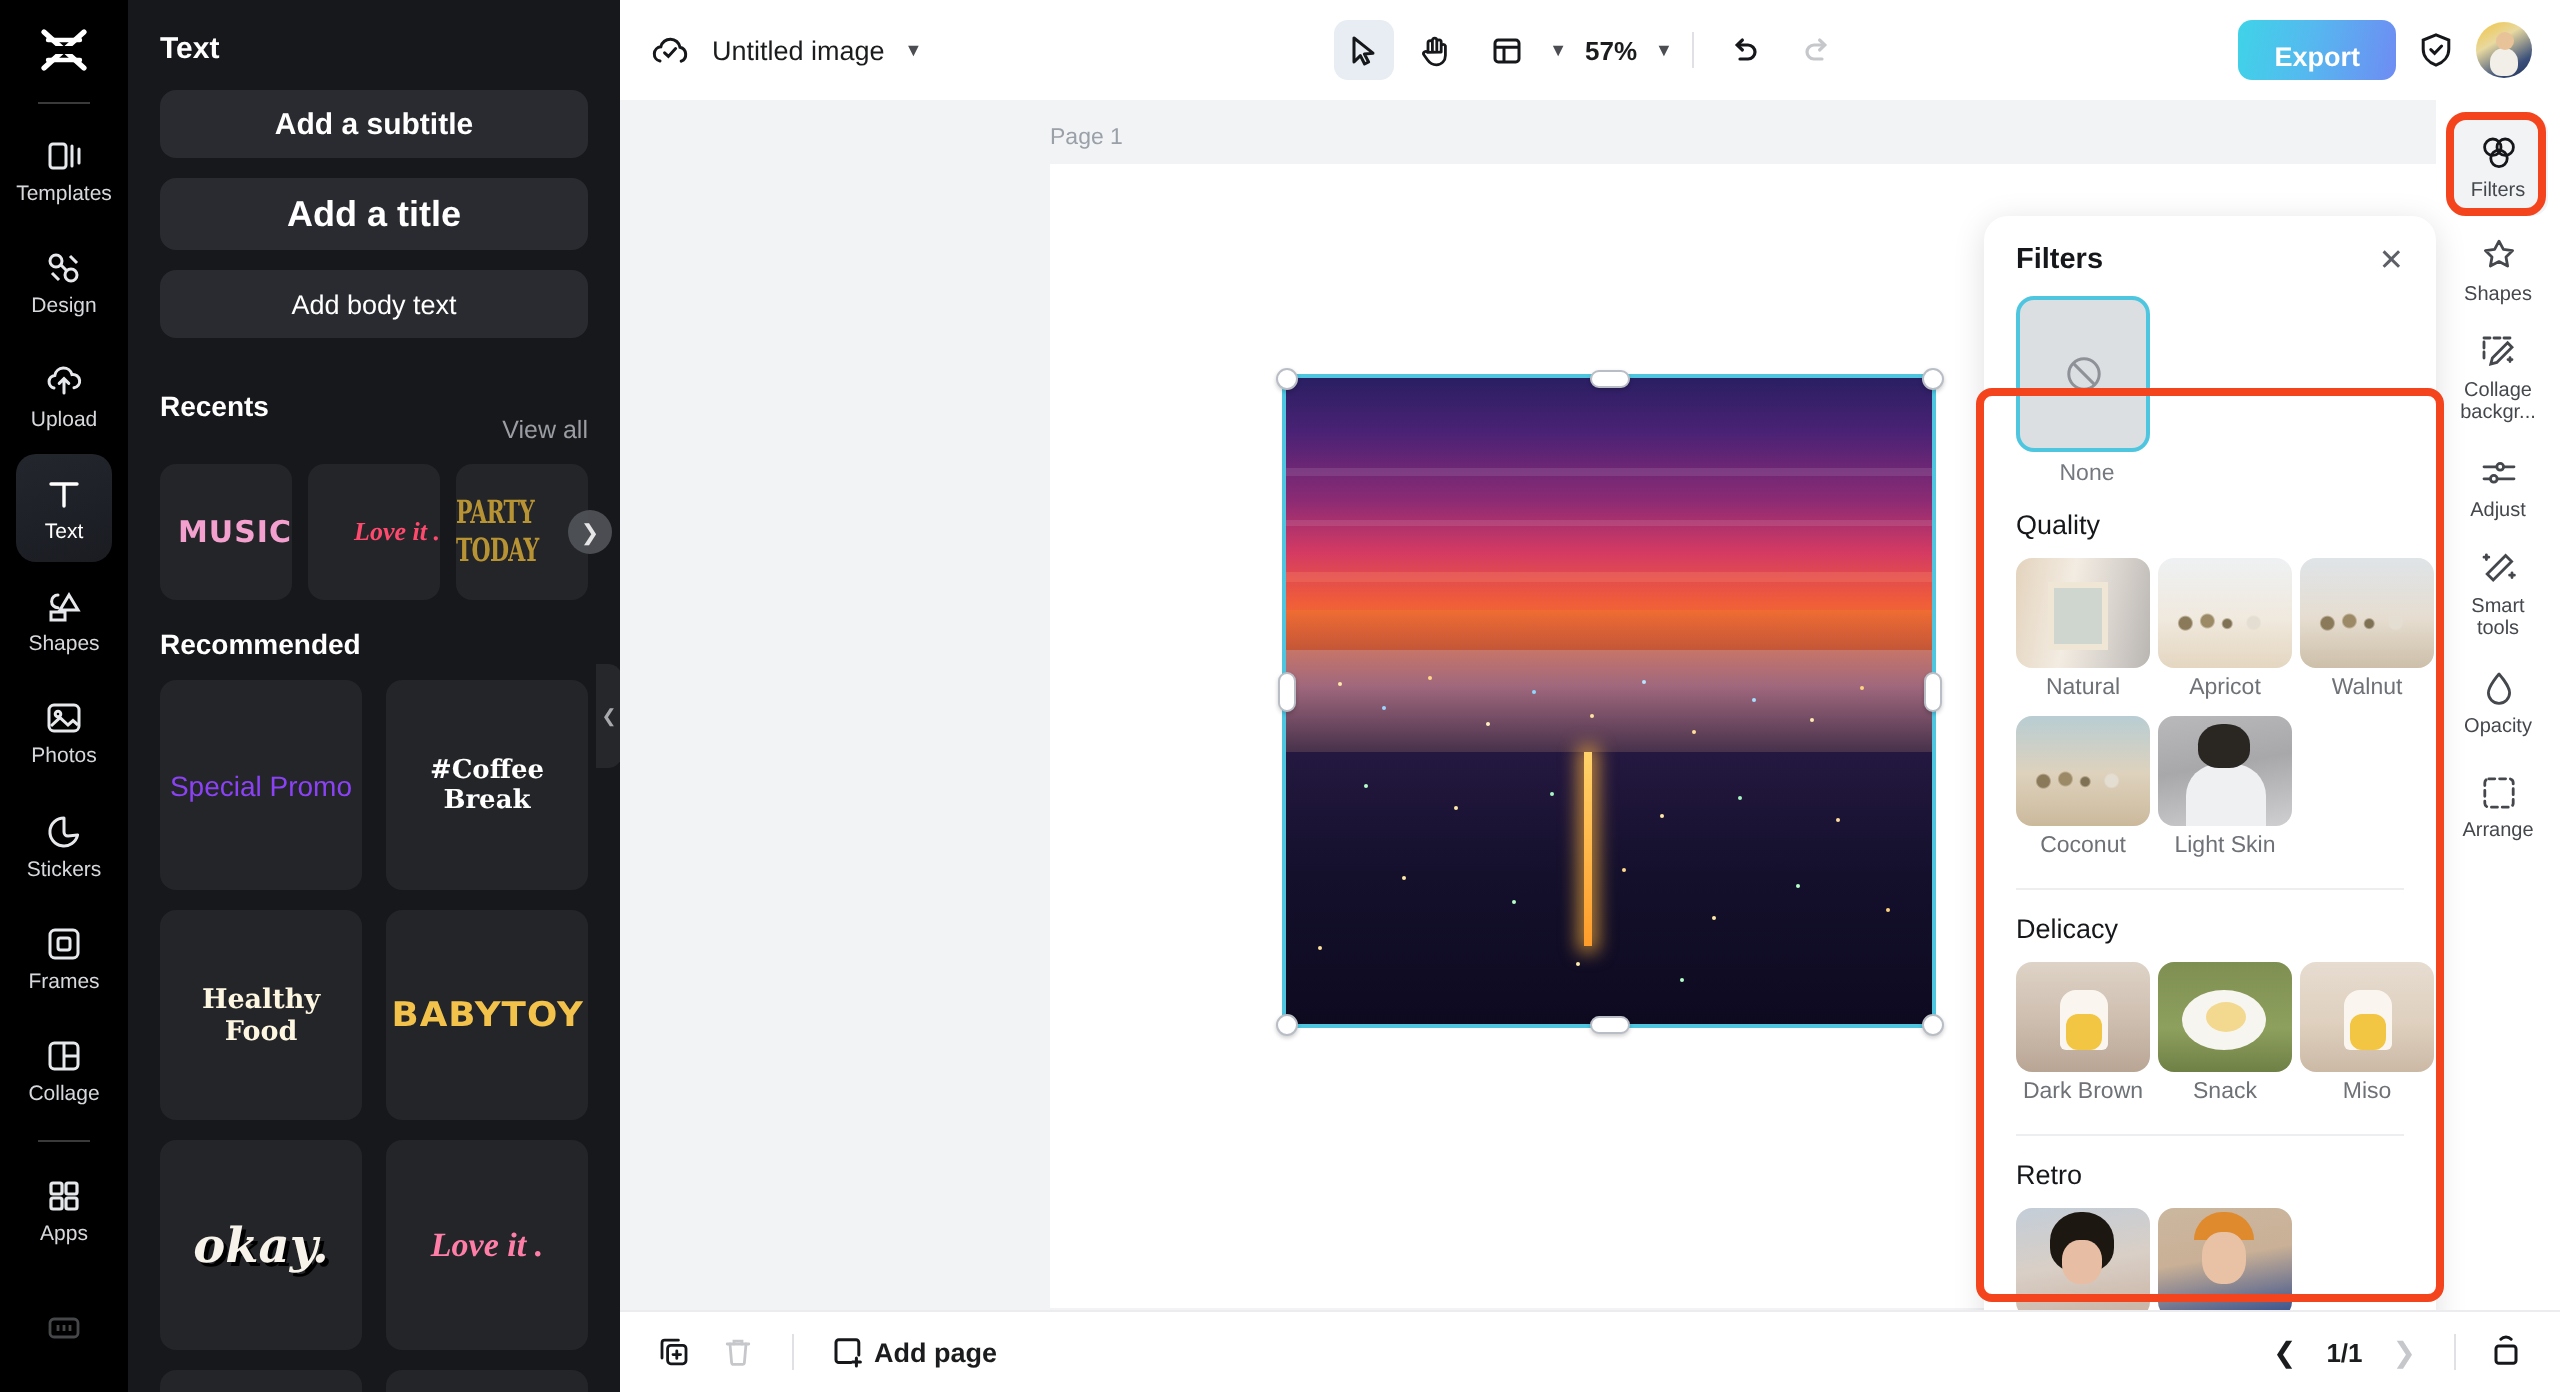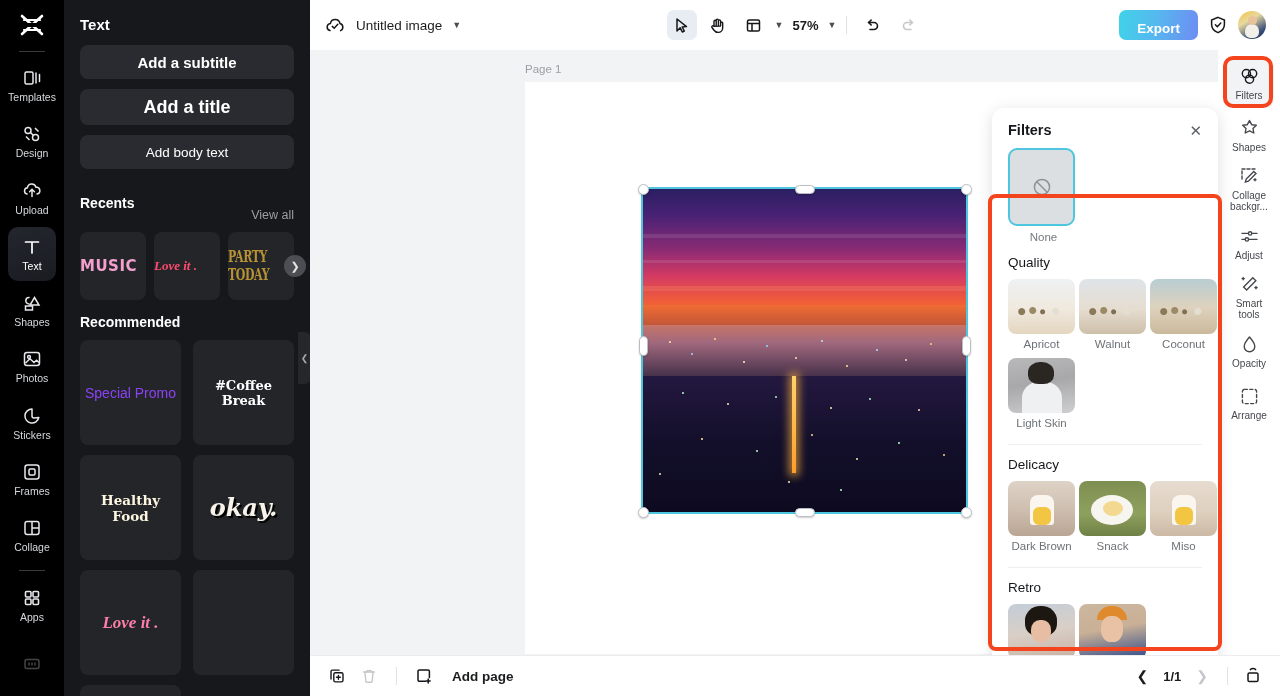--- a/index.html
+++ b/index.html
@@ -43,21 +43,21 @@
   }
   .big-btn.t1 { height: 36px; font-size: 18px; font-weight: bold; }
   .big-btn.t2 { height: 34px; font-size: 15px; font-weight: bold; }
   .big-btn.t3 { height: 34px; font-size: 13.5px; }
   .sec-head { display: flex; align-items: center; justify-content: space-between; margin-top: 14px; margin-bottom: 10px; }
   .sec-head .st { color: #fff; font-size: 14px; font-weight: bold; }
   .sec-head .sv { color: #9a9da3; font-size: 12.5px; cursor: pointer; margin-top: 25px; }
   .recents { display: flex; gap: 8px; position: relative; }
   .rcard {
     width: 68px; height: 68px; border-radius: 8px; background: #242529;
-    display: flex; align-items: center; justify-content: flex-start; overflow: hidden; cursor: pointer;
+    display: flex; align-items: center; justify-content: flex-end; overflow: hidden; cursor: pointer;
   }
   .scroll-next {
     position: absolute; right: -12px; top: 50%; transform: translateY(-50%);
     width: 22px; height: 22px; border-radius: 50%; background: rgba(80,82,88,.92);
     color: #e6e6e6; font-size: 11px; display: flex; align-items: center; justify-content: center;
     cursor: pointer;
   }
   .reco-grid { display: grid; grid-template-columns: 1fr 1fr; gap: 10px 12px; margin-top: 2px; }
   .gcard {
     height: 105px; border-radius: 8px; background: #242529;
@@ -122,21 +122,21 @@
   .page {
     position: absolute; left: 215px; top: 32px; width: 700px; height: 572px;
     background: #ffffff;
   }
   .bottombar {
     height: 41px; background: #fff; flex: 0 0 41px; display: flex; align-items: center;
     padding: 0 18px; border-top: 1px solid #ececee;
   }
   .bb-left { display: flex; align-items: center; gap: 14px; }
   .bb-right { margin-left: auto; display: flex; align-items: center; gap: 12px; }
-  .addpage { display: flex; align-items: center; gap: 19px; font-size: 13.5px; font-weight: bold; color: #1b1c1e; cursor: pointer; }
+  .addpage { display: flex; align-items: center; gap: 4px; font-size: 13.5px; font-weight: bold; color: #1b1c1e; cursor: pointer; }
   .pgnum { font-size: 13px; font-weight: bold; color: #1b1c1e; }
   .navarrow { font-size: 14px; color: #1b1c1e; cursor: pointer; padding: 0 3px; }
   .navarrow.dis { color: #c5c7cb; }
 
   
   .sel-img {
     position: absolute; left: 333px; top: 139px; width: 323px; height: 323px;
     outline: 2px solid #4ec6e0; overflow: hidden;
   }
   .city-sky { position:absolute; left:0; top:0; width:100%; height:42%;
@@ -408,20 +408,23 @@
 
     <div class="reco-grid">
       <div class="gcard">
           <span class="tx-promo">Special Promo</span>
         </div>
       <div class="gcard">
           <span class="tx-coffee">#Coffee Break</span>
         </div>
       <div class="gcard">
           <span class="tx-healthy">Healthy Food</span>
+        </div>
+      <div class="gcard">
+          <span class="tx-baby">BABYTOY</span>
         </div>
       <div class="gcard">
           <span class="tx-okay">okay.</span>
         </div>
       <div class="gcard">
           <span class="tx-love2">Love it .</span>
         </div>
       <div class="gcard">
           <span></span>
         </div>
@@ -601,20 +604,24 @@
               </svg>
           </div>
           <div class="none-lbl">None</div>
         </div>
 
         <div class="f-body">
 
           <div class="f-sec-title">Quality</div>
           <div class="f-grid">
             <div class="f-item">
+              <div class="f-thumb th-natural"></div>
+              <div class="f-lbl">Natural</div>
+            </div>
+            <div class="f-item">
               <div class="f-thumb th-apricot th-palms"></div>
               <div class="f-lbl">Apricot</div>
             </div>
             <div class="f-item">
               <div class="f-thumb th-walnut th-palms"></div>
               <div class="f-lbl">Walnut</div>
             </div>
             <div class="f-item">
               <div class="f-thumb th-coconut th-palms"></div>
               <div class="f-lbl">Coconut</div>

